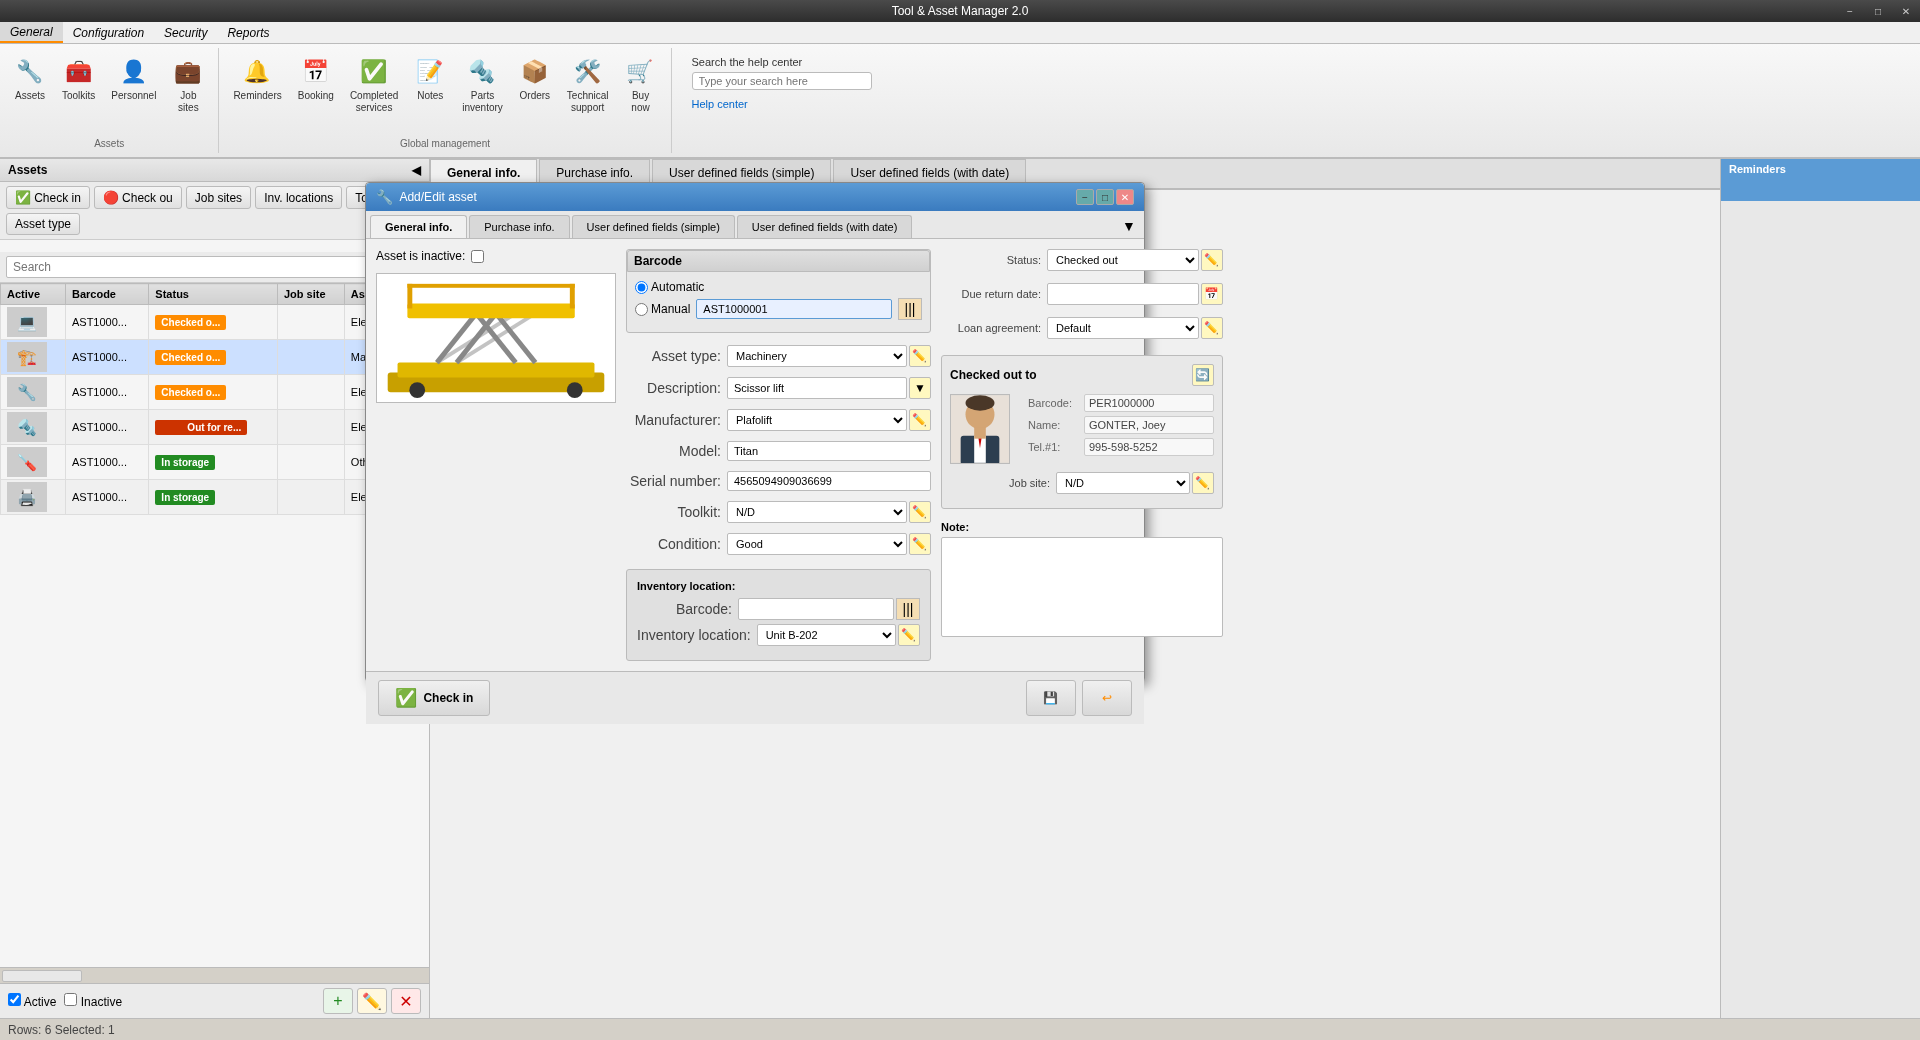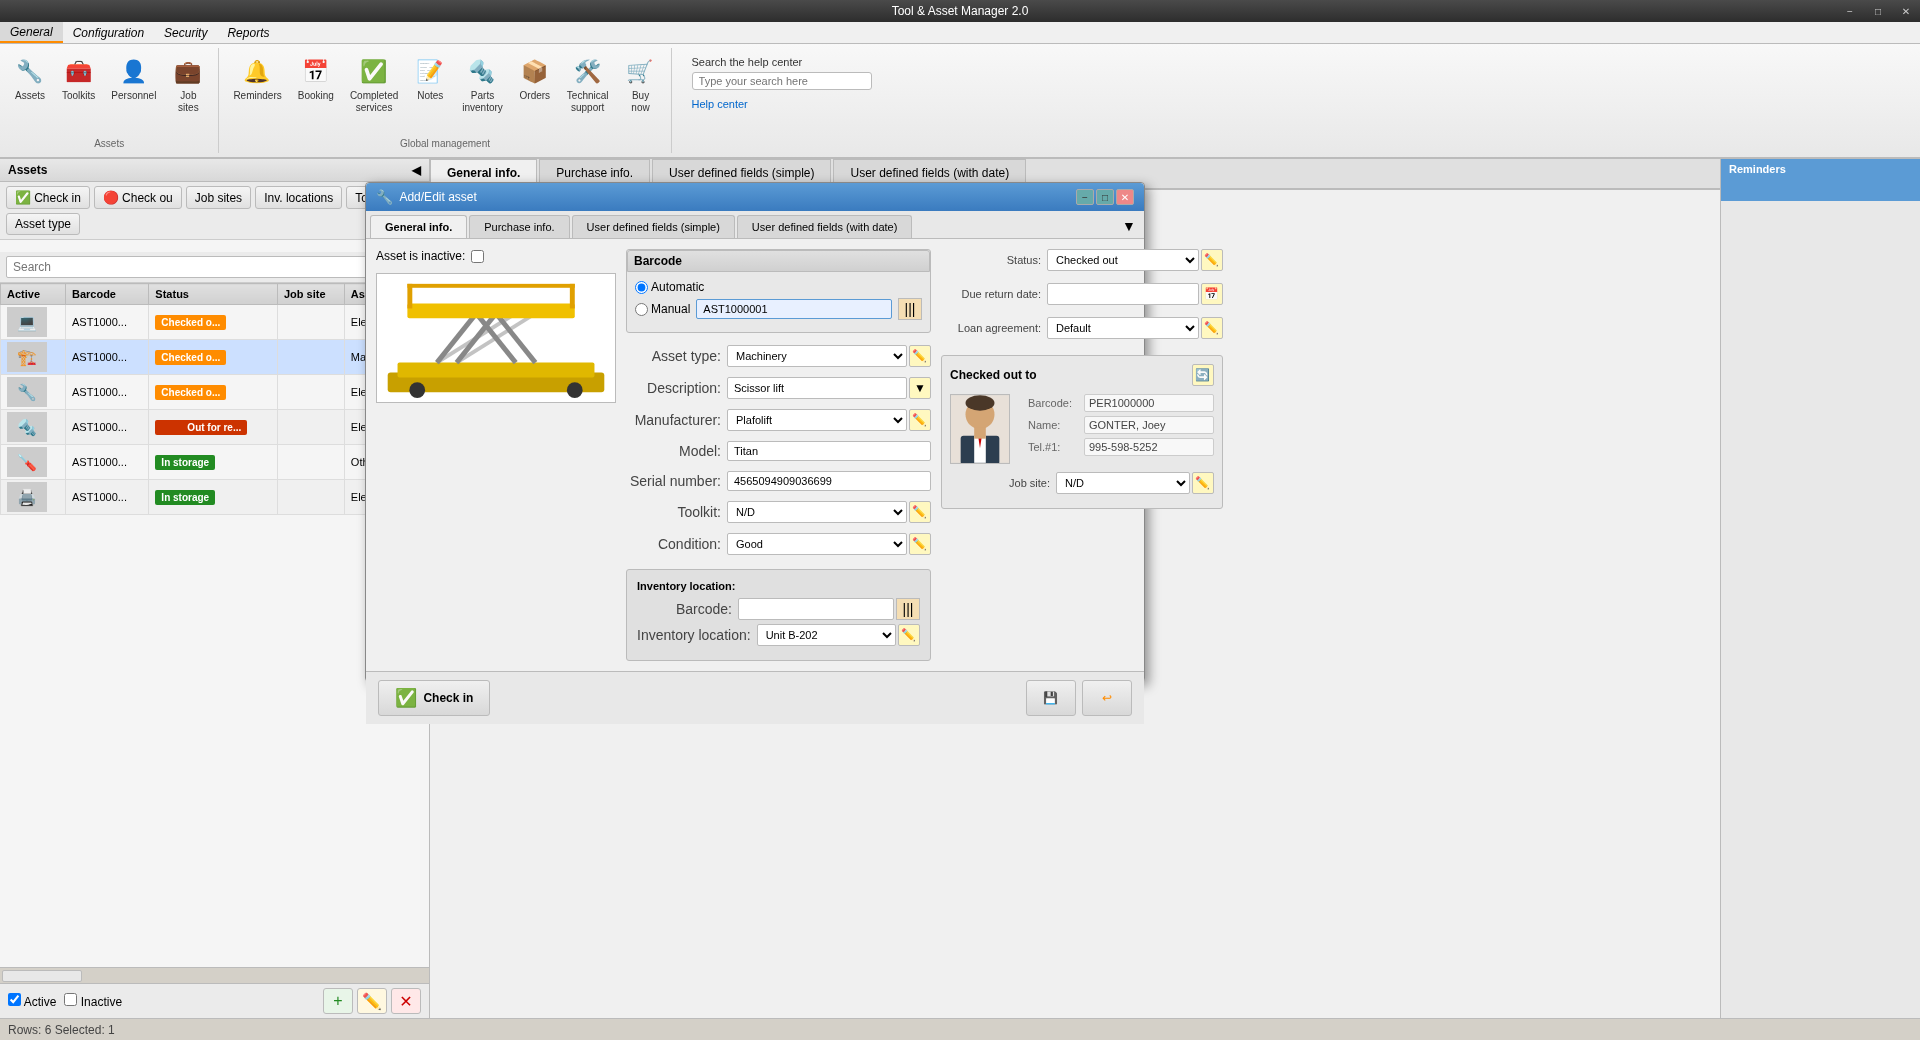--- a/index.html
+++ b/index.html
@@ -1131,20 +1131,24 @@
           <span class="status-label">Job site:</span>
           <div class="status-select-wrap">
             <select class="status-select">
               <option>N/D</option>
             </select>
             <div class="edit-btn">✏️</div>
           </div>
         </div>
       </div>
 
+      <div class="note-section">
+        <div class="note-label">Note:</div>
+        <textarea class="note-area" style=""></textarea>
+      </div>
     </div>
   </div>
 
   <div class="modal-footer">
     <button class="checkin-btn">
       <span class="checkin-icon">✅</span>
       <span>Check in</span>
     </button>
     <div class="footer-action-btns">
       <div class="save-btn">

